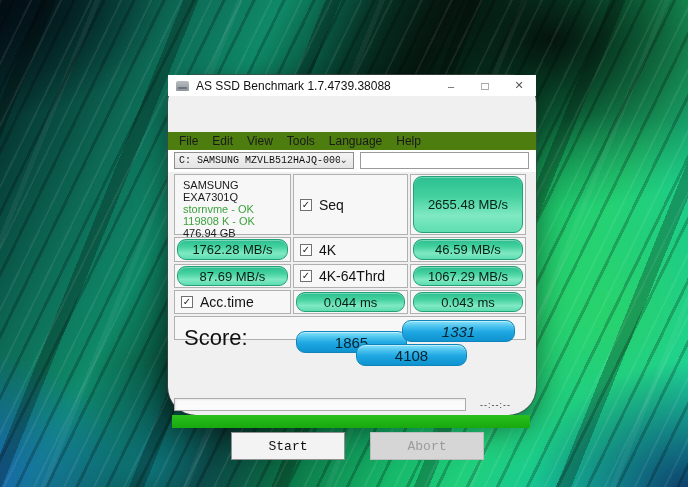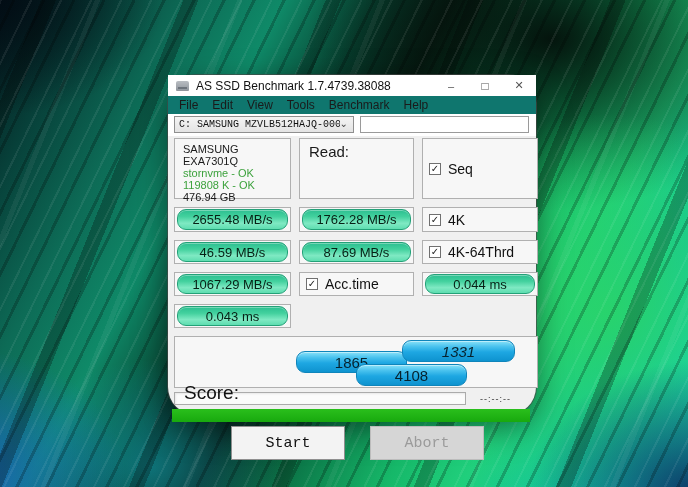--- a/index.html
+++ b/index.html
@@ -27,67 +27,67 @@
   .titlebar{height:21px;background:#ffffff;display:flex;align-items:center;}
   .appicon{width:13px;height:10px;margin:0 7px 0 8px;background:linear-gradient(180deg,#b9bdc2,#8f959c);
     border-radius:2px 2px 1px 1px;position:relative;}
   .appicon::after{content:"";position:absolute;left:2px;right:2px;bottom:2px;height:2px;background:#6d747c;}
   .title{font-size:12px;color:#111;letter-spacing:0;}
   .winbtns{margin-left:auto;display:flex;height:21px;}
   .winbtn{width:34px;height:21px;display:flex;align-items:center;justify-content:center;
     font-size:11px;color:#555;cursor:default;}
   .winbtn.max{font-size:12px;}
 
-  .menubar{height:18px;background:#0f766e;display:flex;align-items:center;padding-left:4px;}
+  .menubar{height:18px;background:#4d7c0f;display:flex;align-items:center;padding-left:4px;margin-top:36px;}
   .menuitem{font-size:12px;color:#1a1a1a;padding:0 7px;}
 
   .toolbar{height:20px;background:#ffffff;display:flex;align-items:center;padding:0 7px 2px 6px;}
   .combo{width:180px;height:17px;box-sizing:border-box;border:1px solid #8f8f8f;
     background:linear-gradient(180deg,#f4f4f4,#e4e4e4);display:flex;align-items:center;}
   .combo .val{font-family:"Liberation Mono","DejaVu Sans Mono",monospace;font-size:10px;color:#111;
     padding-left:4px;white-space:nowrap;overflow:hidden;flex:1;}
   .combo .chev{font-size:10px;color:#444;padding:0 5px 2px 0;}
   .textbox{flex:1;height:17px;box-sizing:border-box;border:1px solid #9a9a9a;background:#ffffff;margin-left:6px;}
 
   
   .client{padding:2px 7px 0 6px;}
   .grid{display:grid;grid-template-columns:117px 115px 116px;grid-template-rows:61px 25px 24px 24px 24px 52px;
-    gap:8px;width:352px;}
+    gap:2px;width:352px;}
   .cell{background:#f7f7f7;border:1px solid #b0b0b0;box-sizing:border-box;}
   .info{padding:4px 0 0 8px;font-size:11px;line-height:12px;color:#1a1a1a;}
   .info .ok{color:#3da23d;}
   .head{font-size:15px;color:#1a1a1a;padding:4px 0 0 9px;}
   .labelcell{display:flex;align-items:center;padding-left:6px;}
   .cb{width:12px;height:12px;box-sizing:border-box;border:1px solid #707070;background:#fff;
     display:flex;align-items:center;justify-content:center;font-size:10px;line-height:10px;color:#222;margin-right:7px;}
   .testlabel{font-size:14px;color:#111;}
   .valcell{display:flex;align-items:stretch;}
   .pill{flex:1;margin:1px 2px;border:1px solid #23a178;border-radius:9px;
     background:linear-gradient(180deg,#2cbf90 0%,#43d19e 35%,#7fe9c3 70%,#5eddb0 100%);
     box-shadow:inset 0 1px 0 rgba(255,255,255,.35);
     display:flex;align-items:center;justify-content:center;font-size:13px;color:#07201ا5;color:#072015;}
   .scorecell{grid-column:1 / span 3;position:relative;}
-  .scorelabel{position:absolute;left:9px;top:8px;font-size:19px;color:#111;margin-top:37px;}
+  .scorelabel{position:absolute;left:9px;top:8px;font-size:22px;color:#111;}
   .bluebtn{position:absolute;height:22px;border:1px solid #0f85bb;border-radius:9px;box-sizing:border-box;
     background:linear-gradient(180deg,#8ae2f9 0%,#49c2ee 28%,#1ea7e2 55%,#0e93cf 100%);
     box-shadow:inset 0 1px 0 rgba(255,255,255,.45);
     display:flex;align-items:center;justify-content:center;font-size:15px;color:#06222e;}
   .score-read{left:121px;top:14px;width:111px;}
   .score-write{left:227px;top:3px;width:113px;font-style:italic;}
   .score-total{left:181px;top:27px;width:111px;}
 
   
   .progrow{display:flex;align-items:center;margin-top:4px;}
   .progempty{width:292px;height:13px;box-sizing:border-box;border:1px solid #ababab;background:#fbfbfb;
     box-shadow:inset 1px 1px 2px rgba(0,0,0,.08);}
   .elapsed{font-size:9px;color:#333;margin-left:14px;letter-spacing:1px;}
   .greenbar{width:358px;height:13px;margin:4px 0 0 -2px;background:linear-gradient(180deg,#2abf1c,#18a90e);}
   .btnrow{display:flex;margin-top:4px;}
-  .btn{height:34px;box-sizing:border-box;display:flex;align-items:center;justify-content:center;
-    font-family:"Liberation Mono","DejaVu Sans Mono",monospace;font-size:15px;}
+  .btn{height:28px;box-sizing:border-box;display:flex;align-items:center;justify-content:center;
+    font-family:"Liberation Mono","DejaVu Sans Mono",monospace;font-size:13px;}
   .btn.start{width:114px;margin-left:57px;background:#f3f3f3;border:1px solid #8f8f8f;color:#111;}
   .btn.abort{width:114px;margin-left:25px;background:#d6d6d6;border:1px solid #bcbcbc;color:#9b9b9b;}
 </style>
 </head>
 <body>
 
 <div class="stage">
   <div class="wallpaper"></div>
 
   <div class="window">
@@ -100,21 +100,21 @@
         <span class="winbtn max">□</span>
         <span class="winbtn">✕</span>
       </div>
     </div>
 
     <div class="menubar">
       <span class="menuitem">File</span>
       <span class="menuitem">Edit</span>
       <span class="menuitem">View</span>
       <span class="menuitem">Tools</span>
-      <span class="menuitem">Benchmark</span>
+      <span class="menuitem">Language</span>
       <span class="menuitem">Help</span>
     </div>
 
     <div class="toolbar">
       <div class="combo">
         <span class="val">C: SAMSUNG MZVLB512HAJQ-00000</span>
         <span class="chev">⌄</span>
       </div>
       <div class="textbox"></div>
     </div>
@@ -122,21 +122,20 @@
     <div class="client">
       <div class="grid">
 
         <div class="cell info">
           <div>SAMSUNG</div>
           <div>EXA7301Q</div>
           <div class="ok">stornvme - OK</div>
           <div class="ok">119808 K - OK</div>
           <div>476.94 GB</div>
         </div>
-        <div class="cell head">Read:</div>
 
         <div class="cell labelcell">
           <span class="cb">✓</span>
           <span class="testlabel">Seq</span>
         </div>
         <div class="cell valcell">
           <div class="pill">2655.48 MB/s</div>
         </div>
         <div class="cell valcell">
           <div class="pill">1762.28 MB/s</div>

